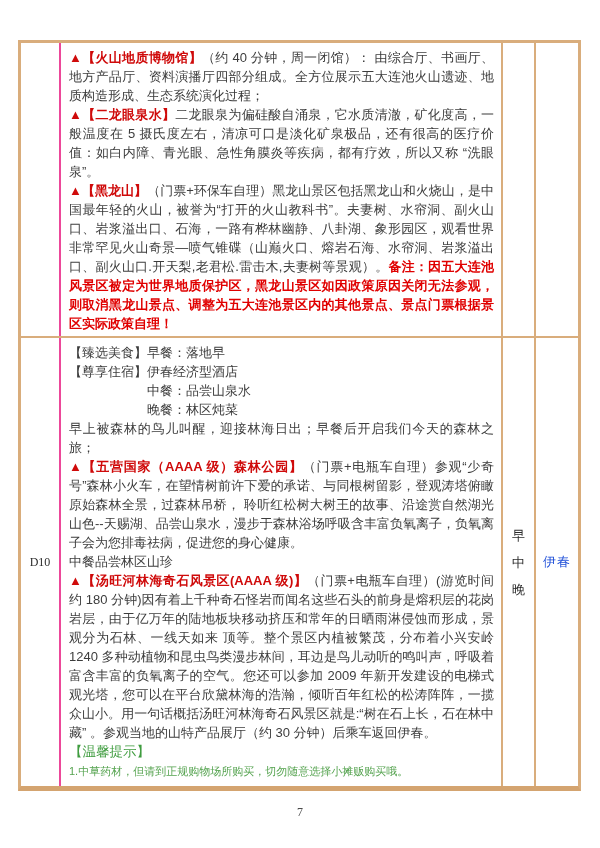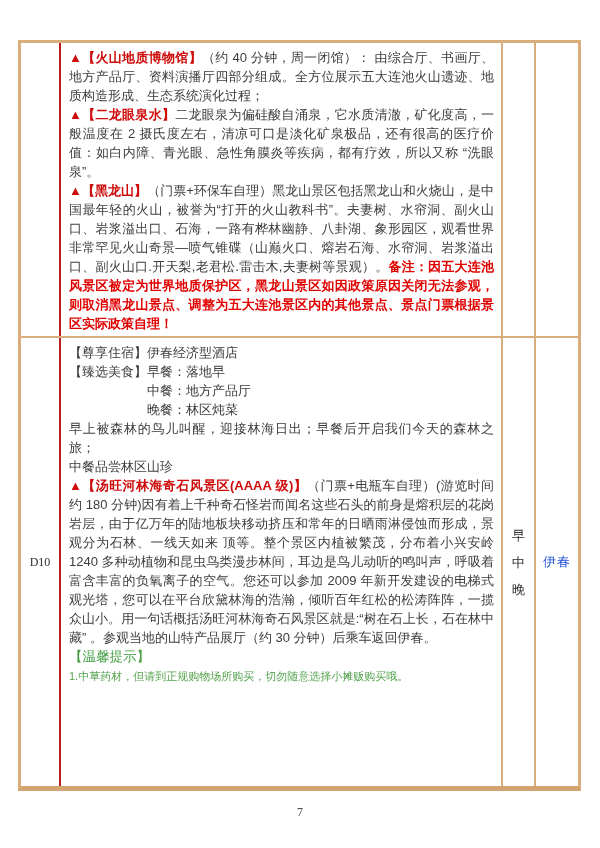--- a/index.html
+++ b/index.html
@@ -11,21 +11,21 @@
   .itinerary-table{
     position:absolute;left:18px;top:40px;width:563px;height:751px;
     box-sizing:border-box;
     border:3px solid #d9ad7c;border-bottom:5px solid #d4a470;
     display:flex;flex-direction:column;overflow:hidden;background:#fff;
   }
   .t-row{display:flex;flex-direction:row;width:100%;box-sizing:border-box;}
   .t-row.row1{height:295px;flex:0 0 auto;border-bottom:2px solid #d9ad7c;}
   .t-row.row2{flex:1 1 auto;overflow:hidden;}
   .day-cell{
-    flex:0 0 40px;box-sizing:border-box;border-right:2px solid #b91c1c;
+    flex:0 0 40px;box-sizing:border-box;border-right:2px solid #ec4899;
     display:flex;align-items:center;justify-content:center;
     font-family:"Liberation Serif","DejaVu Serif",serif;
     font-size:12px;color:#2b2b2b;
   }
   .content-cell{
     flex:1 1 auto;box-sizing:border-box;padding:5px 7px 4px 8px;
     overflow:hidden;
     border-radius:22px;
   }
   .meals-cell{
@@ -61,36 +61,37 @@
 </style>
 </head>
 <body>
 
 <div class="itinerary-table">
 
   <div class="t-row row1">
     <div class="day-cell"></div>
     <div class="content-cell">
       <p class="para"><span class="red">▲【火山地质博物馆】</span><span>（约 40 分钟，周一闭馆）： 由综合厅、书画厅、地方产品厅、资料演播厅四部分组成。全方位展示五大连池火山遗迹、地质构造形成、生态系统演化过程；</span></p>
-      <p class="para"><span class="red">▲【二龙眼泉水】</span><span>二龙眼泉为偏硅酸自涌泉，它水质清澈，矿化度高，一般温度在 2 摄氏度左右，清凉可口是淡化矿泉极品，还有很高的医疗价值：如白内障、青光眼、急性角膜炎等疾病，都有疗效，所以又称 “洗眼泉”。</span></p>
+      <p class="para"><span class="red">▲【二龙眼泉水】</span><span>二龙眼泉为偏硅酸自涌泉，它水质清澈，矿化度高，一般温度在 5 摄氏度左右，清凉可口是淡化矿泉极品，还有很高的医疗价值：如白内障、青光眼、急性角膜炎等疾病，都有疗效，所以又称 “洗眼泉”。</span></p>
       <p class="para"><span class="red">▲【黑龙山】</span><span>（门票+环保车自理）黑龙山景区包括黑龙山和火烧山，是中国最年轻的火山，被誉为“打开的火山教科书”。夫妻树、水帘洞、副火山口、岩浆溢出口、石海，一路有桦林幽静、八卦湖、象形园区，观看世界非常罕见火山奇景—喷气锥碟（山巅火口、熔岩石海、水帘洞、岩浆溢出口、副火山口.开天梨,老君松.雷击木,夫妻树等景观）。</span><span class="red-note">备注：因五大连池风景区被定为世界地质保护区，黑龙山景区如因政策原因关闭无法参观，则取消黑龙山景点、调整为五大连池景区内的其他景点、景点门票根据景区实际政策自理！</span></p>
 
     </div>
     <div class="meals-cell"></div>
     <div class="stay-cell"></div>
   </div>
 
   <div class="t-row row2">
     <div class="day-cell">D10</div>
     <div class="content-cell">
+      <p class="meal-line">【臻选美食】早餐：落地早</p>
       <p class="meal-line">【尊享住宿】伊春经济型酒店</p>
-      <p class="meal-line">【臻选美食】早餐：落地早</p>
-      <p class="meal-line meal-indent">中餐：地方产品厅</p>
+      <p class="meal-line meal-indent">中餐：品尝山泉水</p>
       <p class="meal-line meal-indent">晚餐：林区炖菜</p>
       <p class="para">早上被森林的鸟儿叫醒，迎接林海日出；早餐后开启我们今天的森林之旅；</p>
+      <p class="para"><span class="red">▲【五营国家（AAAA 级）森林公园】</span><span>（门票+电瓶车自理）参观“少奇号”森林小火车，在望情树前许下爱的承诺、与同根树留影，登观涛塔俯瞰原始森林全景，过森林吊桥， 聆听红松树大树王的故事、沿途赏自然湖光山色--天赐湖、品尝山泉水，漫步于森林浴场呼吸含丰富负氧离子，负氧离子会为您排毒祛病，促进您的身心健康。</span></p>
       <p class="para">中餐品尝林区山珍</p>
       <p class="para"><span class="red">▲【汤旺河林海奇石风景区(AAAA 级)】</span><span>（门票+电瓶车自理）(游览时间约 180 分钟)因有着上千种奇石怪岩而闻名这些石头的前身是熔积层的花岗岩层，由于亿万年的陆地板块移动挤压和常年的日晒雨淋侵蚀而形成，景观分为石林、一线天如来 顶等。整个景区内植被繁茂，分布着小兴安岭 1240 多种动植物和昆虫鸟类漫步林间，耳边是鸟儿动听的鸣叫声，呼吸着富含丰富的负氧离子的空气。您还可以参加 2009 年新开发建设的电梯式观光塔，您可以在平台欣黛林海的浩瀚，倾听百年红松的松涛阵阵，一揽众山小。用一句话概括汤旺河林海奇石风景区就是:“树在石上长，石在林中藏” 。参观当地的山特产品展厅（约 30 分钟）后乘车返回伊春。</span></p>
       <p class="tips-title">【温馨提示】</p>
       <p class="tip">1.中草药材，但请到正规购物场所购买，切勿随意选择小摊贩购买哦。</p>
 
     </div>
     <div class="meals-cell">
       <span>早</span>
       <span>中</span>
       <span>晚</span>

